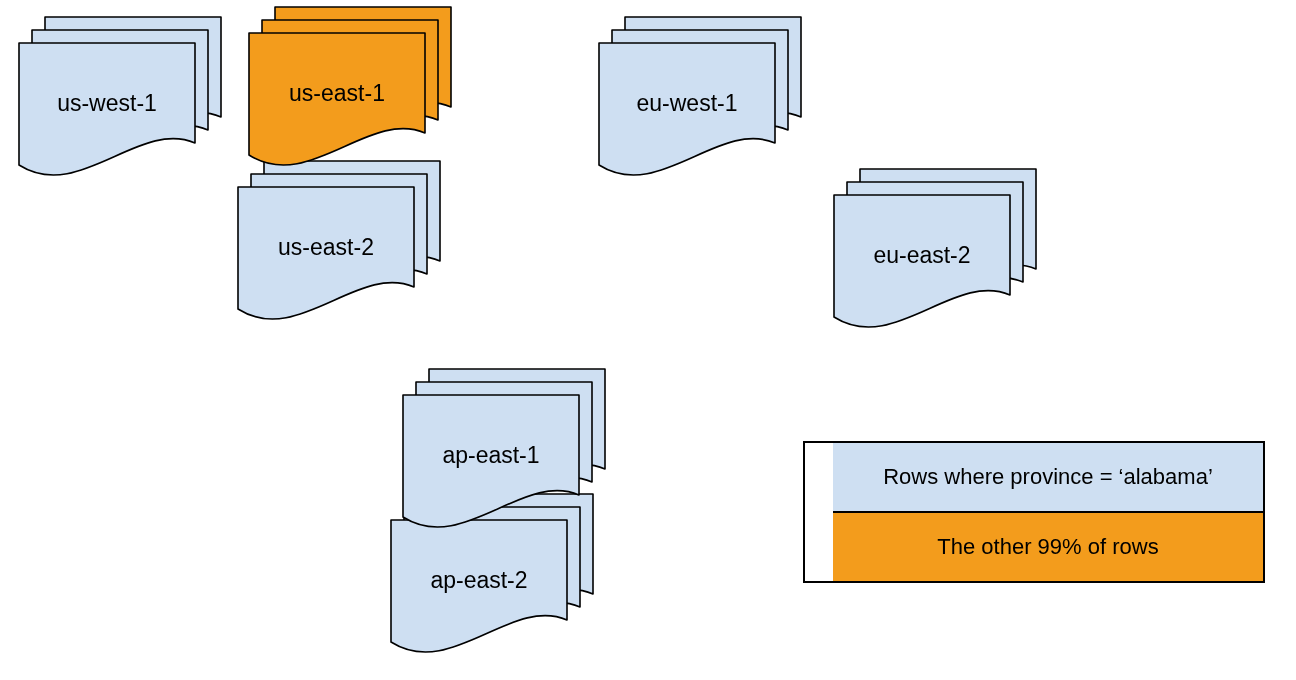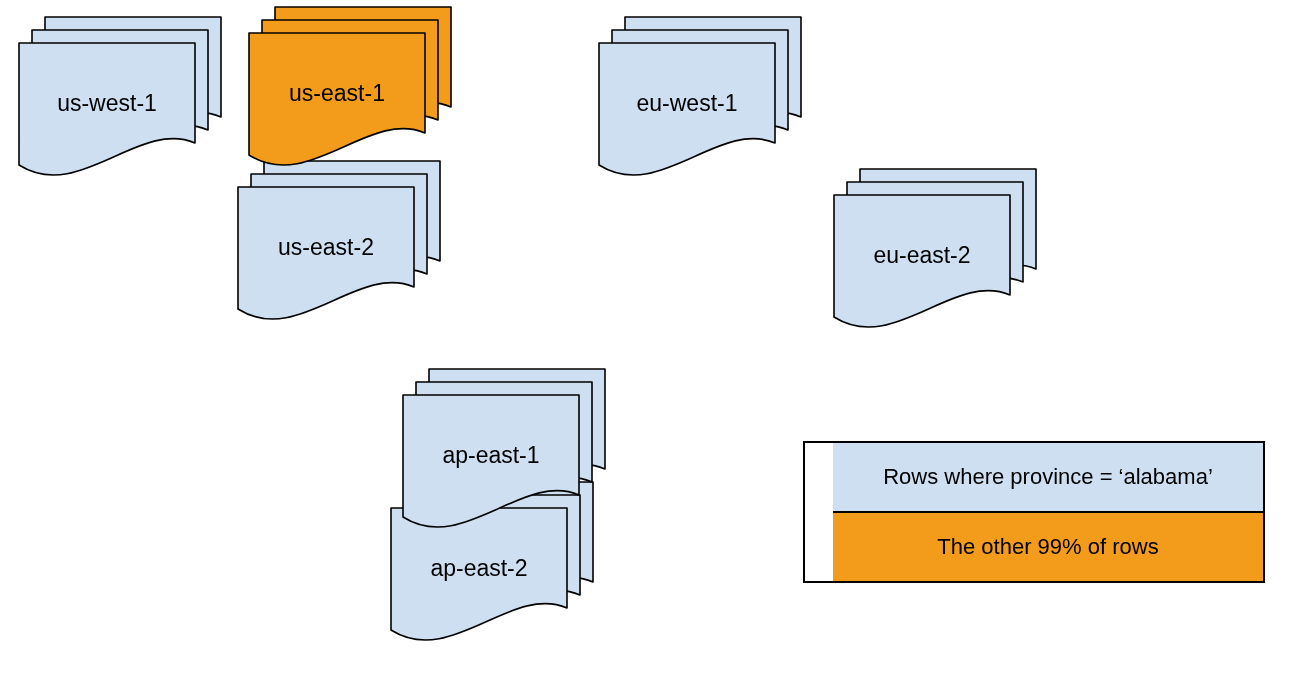--- a/index.html
+++ b/index.html
@@ -98,21 +98,21 @@
       </svg>
     </div>
     <div class="stack stack-blue" style="left: 402px; top: 368px; z-index: 550;">
       <svg width="204" height="164" viewBox="0 0 204 164">
         <path class="sheet" d="M0 0 H176 V100 C120 76 60 160 0 122 Z" transform="translate(27,1)"></path>
         <path class="sheet" d="M0 0 H176 V100 C120 76 60 160 0 122 Z" transform="translate(14,14)"></path>
         <path class="sheet" d="M0 0 H176 V100 C120 76 60 160 0 122 Z" transform="translate(1,27)"></path>
         <text class="stack-label" x="89" y="95" text-anchor="middle">ap-east-1</text>
       </svg>
     </div>
-    <div class="stack stack-blue" style="left: 390px; top: 481px; z-index: 399;">
+    <div class="stack stack-blue" style="left: 390px; top: 493px; z-index: 399;">
       <svg width="204" height="164" viewBox="0 0 204 164">
         <path class="sheet" d="M0 0 H176 V100 C120 76 60 160 0 122 Z" transform="translate(27,1)"></path>
         <path class="sheet" d="M0 0 H176 V100 C120 76 60 160 0 122 Z" transform="translate(14,14)"></path>
         <path class="sheet" d="M0 0 H176 V100 C120 76 60 160 0 122 Z" transform="translate(1,27)"></path>
         <text class="stack-label" x="89" y="95" text-anchor="middle">ap-east-2</text>
       </svg>
     </div>
   </div>
 
 </body></html>

